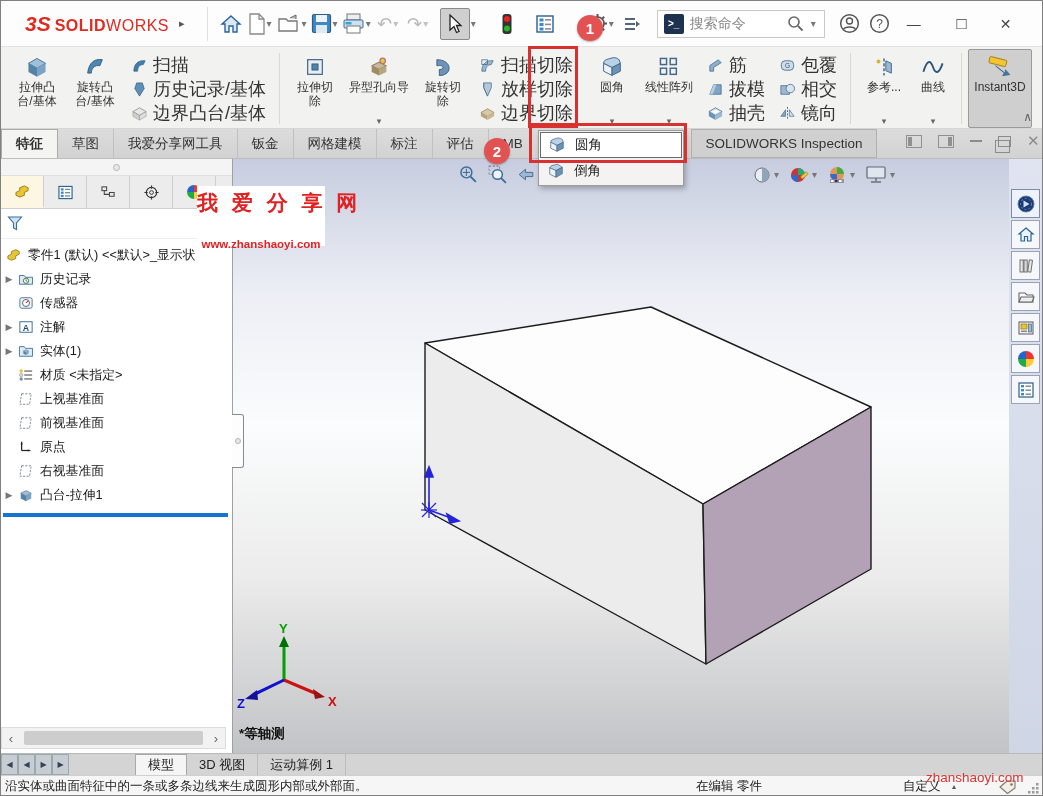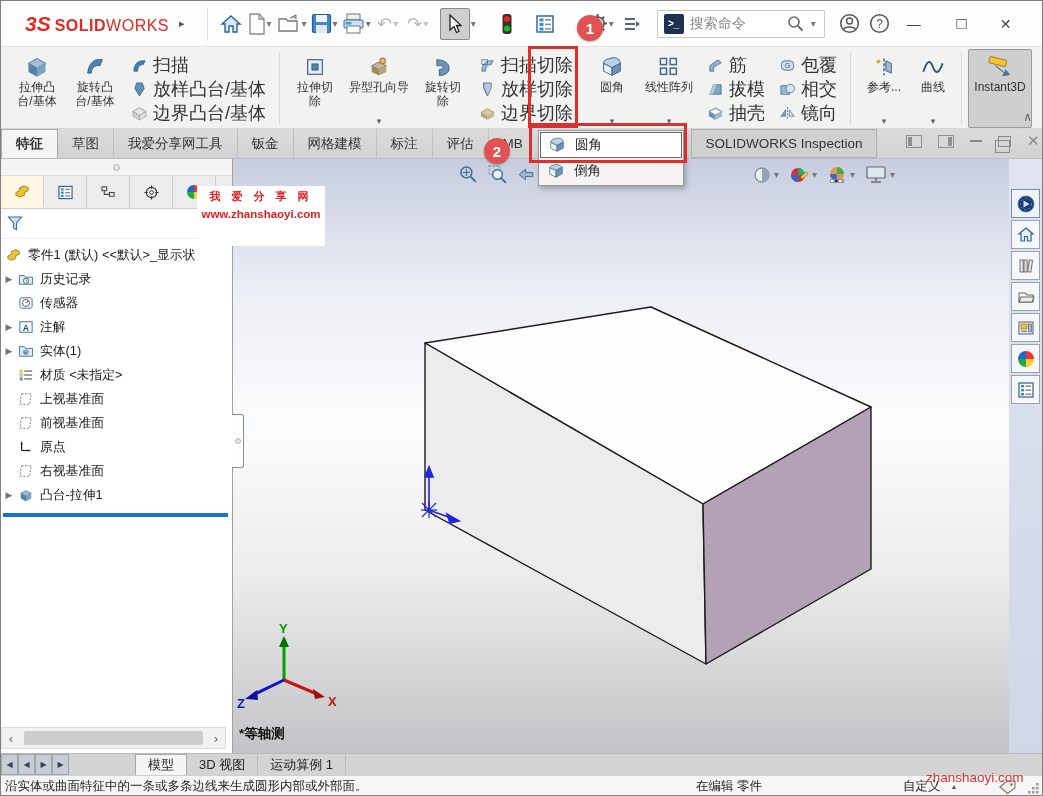--- a/index.html
+++ b/index.html
@@ -101,22 +101,22 @@
 
   
   .viewport{position:absolute;left:232px;top:158px;width:778px;height:594px;
             background:linear-gradient(180deg,#c7cddf 0%,#eceef5 22%,#fbfcfd 45%,#ececec 70%,#c2c3c6 100%)}
   .hud{position:absolute;left:225px;top:5px;display:flex;align-items:center;gap:8px}
   .hudbtn{display:flex;align-items:center;gap:2px;color:#666}
   .viewlabel{position:absolute;left:6px;top:566px;font-size:13.5px;font-weight:bold;color:#111}
 
   
   .wm{position:absolute;left:196px;top:185px;width:128px;height:60px;background:#fff;z-index:30;text-align:center}
-  .wm .wm1{color:#e02222;font-weight:bold;font-size:11px;letter-spacing:4px;margin-top:3px;white-space:nowrap}
-  .wm .wm2{color:#e02222;font-weight:bold;font-size:11.5px;margin-top:4px;white-space:nowrap}
+  .wm .wm1{color:#e02222;font-weight:bold;font-size:21px;letter-spacing:4px;margin-top:3px;white-space:nowrap}
+  .wm .wm2{color:#e02222;font-weight:bold;font-size:11.5px;margin-top:21px;white-space:nowrap}
   .wm-corner{position:absolute;left:925px;top:769px;color:#e03030;font-size:13.5px;z-index:30;white-space:nowrap}
 
   
   .taskpane{position:absolute;right:0;top:158px;width:33px;height:594px;background:linear-gradient(180deg,#dfe4f0,#cfd6e6)}
   .tpbtn{width:29px;height:29px;margin:2px auto 0 auto;background:#f6f7fa;border:1px solid #9aa3b5;
          display:flex;align-items:center;justify-content:center}
   .tpbtn.active{background:#eef3fb;border-color:#7f8aa5}
   .sphere{width:16px;height:16px;border-radius:50%;background:conic-gradient(#e33 0 25%,#fc3 25% 50%,#2a4 50% 75%,#26c 75% 100%)}
 
   
@@ -304,21 +304,21 @@
       <div class="smallbtn">
         <svg width="17" height="17" viewBox="0 0 18 18">
             <path d="M3 15 C3 7,8 3,15 4 L13 8 C9 8,7 11,7 15 Z" fill="#3f7fae" stroke="#2c567a" stroke-width=".7"></path>
           </svg>
         <span class="slabel">扫描</span>
       </div>
       <div class="smallbtn">
         <svg width="17" height="17" viewBox="0 0 18 18">
             <path d="M6 2 H12 L14 8 L9 16 L4 8 Z" fill="#5d8fb8" stroke="#2c567a" stroke-width=".7"></path>
           </svg>
-        <span class="slabel">放样凸台/基体</span>
+        <span class="slabel">历史记录/基体</span>
       </div>
       <div class="smallbtn">
         <svg width="17" height="17" viewBox="0 0 18 18">
             <polygon points="2,7 9,3 16,7 9,11" fill="#e8e8e8" stroke="#888" stroke-width=".8"></polygon>
             <polygon points="2,7 9,11 9,16 2,12" fill="#cfcfcf" stroke="#888" stroke-width=".5"></polygon>
             <polygon points="9,11 16,7 16,12 9,16" fill="#dedede" stroke="#888" stroke-width=".5"></polygon>
           </svg>
         <span class="slabel">边界凸台/基体</span>
       </div>
     </div>

